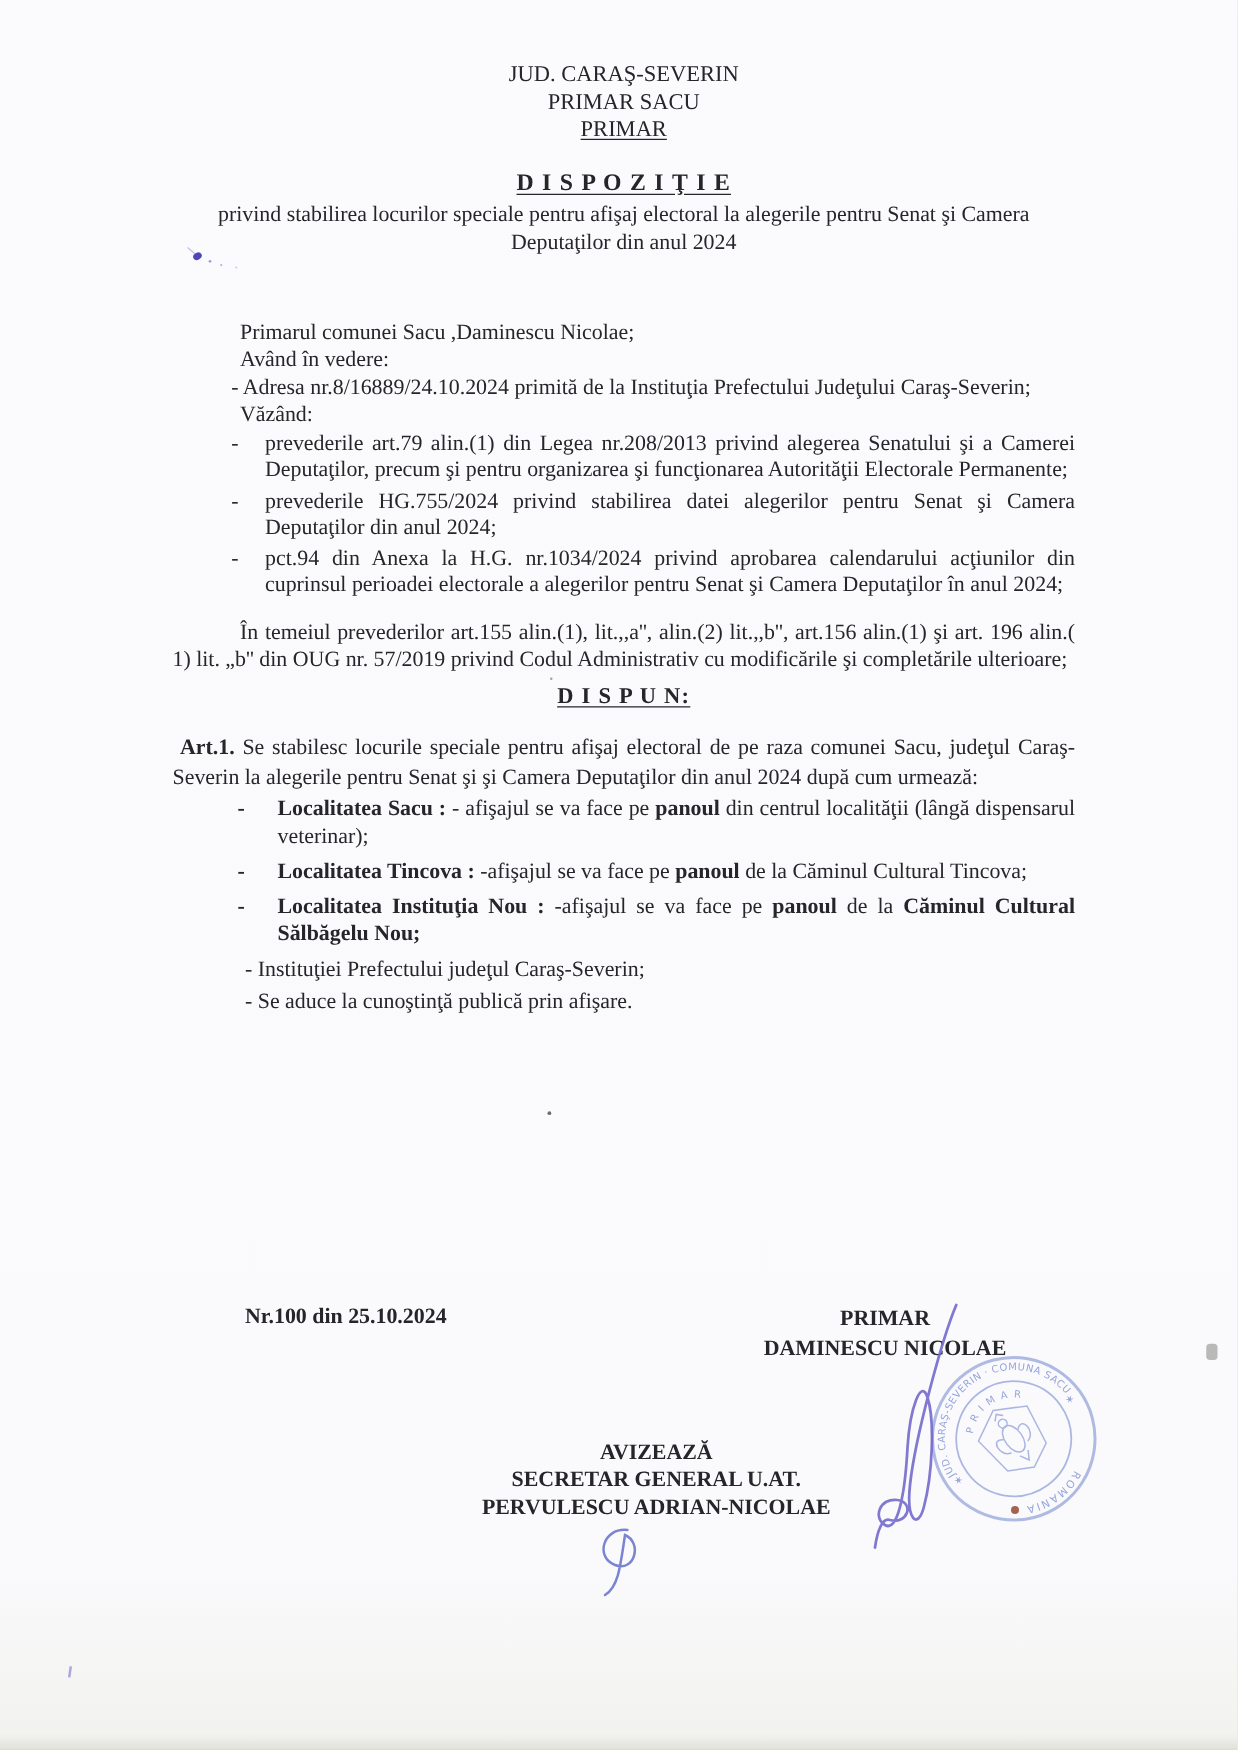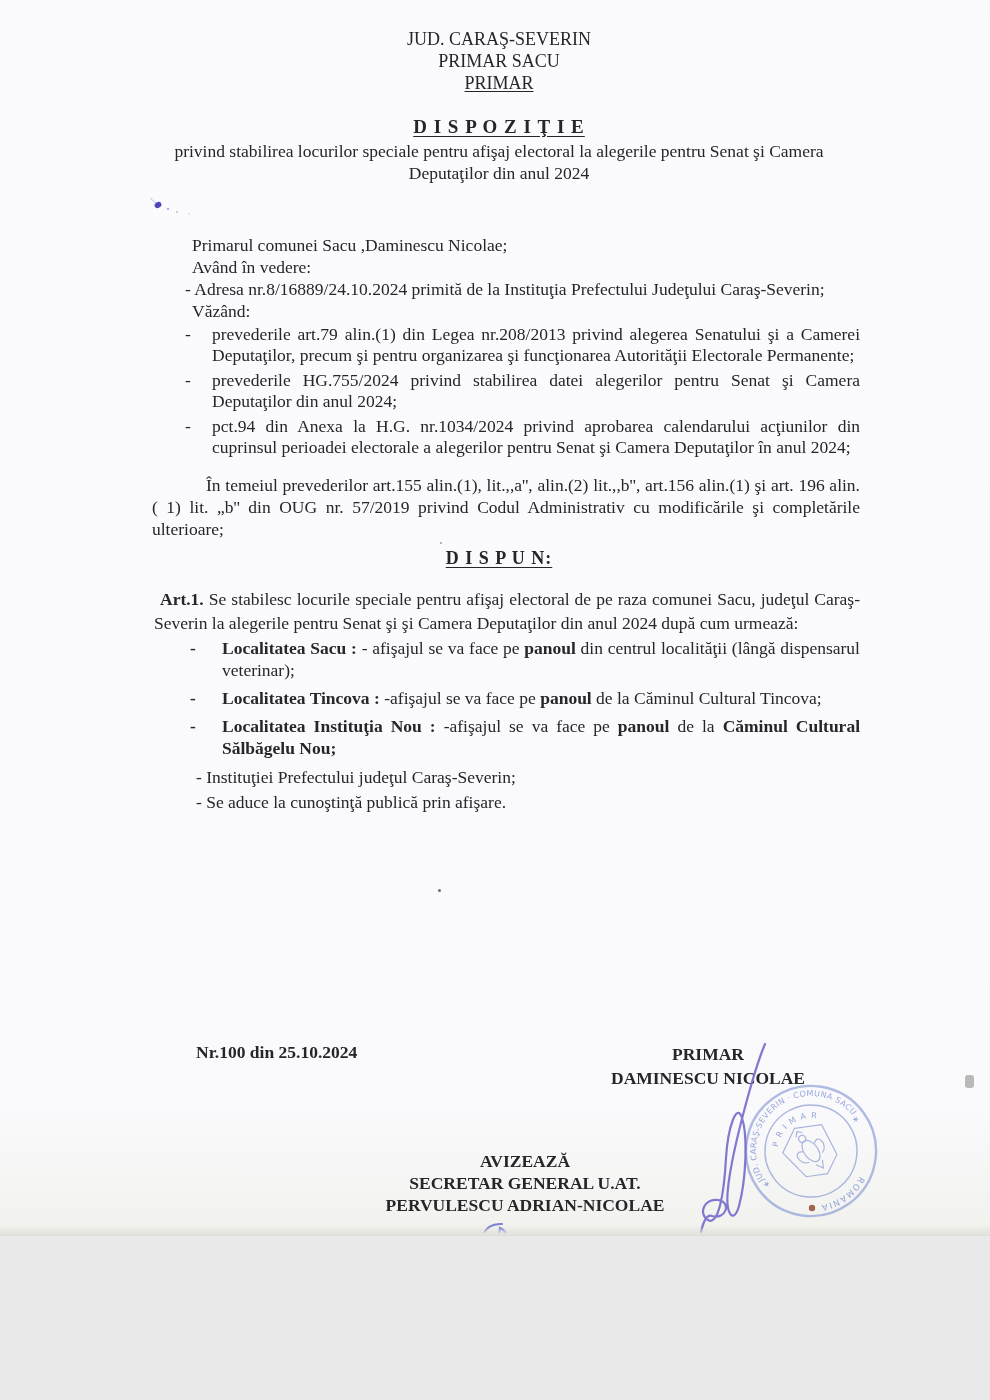--- a/index.html
+++ b/index.html
@@ -1,49 +1,49 @@
 <!DOCTYPE html>
 <html><head>
 <meta charset="utf-8">
 <style>
   html,body{margin:0;padding:0;background:#e9e9e9;}
   .page{
     position:relative;
-    width:990px;height:1236px;
+    width:990px;height:1400px;
     margin:0 auto;
     background:linear-gradient(180deg,#fbfbfd 0%,#fafafc 90%,#f2f2ef 99%,#e7e7e3 100%);
     box-sizing:border-box;
-    padding:28px 130px 0 138px;
+    padding:48px 130px 0 138px;
     font-family:"Liberation Serif","DejaVu Serif",serif;
     color:#26262a;
     overflow:hidden;
   }
   p{margin:0;}
   .doc-header{text-align:center;font-size:18px;line-height:22px;}
   .u{text-decoration:underline;text-underline-offset:2px;}
   .disp-title{
     margin:22px auto 2px auto;text-align:center;
     font-size:19px;font-weight:bold;letter-spacing:1px;
     text-decoration:underline;text-underline-offset:3px;
   }
   .subtitle{max-width:736px;margin:2px auto 0 auto;text-align:center;font-size:17.5px;line-height:22px;}
   .preamble{margin-top:50px;font-size:17.5px;line-height:22px;}
   .ind{text-indent:54px;}
   .adresa{text-indent:47px;text-align:justify;}
   .ref-list{list-style:none;margin:2px 0 0 0;padding:0;font-size:17.5px;line-height:21px;}
   .ref-list li{position:relative;padding-left:74px;text-align:justify;margin-bottom:4px;}
   .ref-list .marker{position:absolute;left:47px;top:0;}
-  .temei{margin-top:16px;text-indent:54px;text-align:justify;font-size:17.5px;line-height:22px;margin-left:14px;}
+  .temei{margin-top:16px;text-indent:54px;text-align:justify;font-size:17.5px;line-height:22px;}
   .dispun{
     margin:8px auto 0 auto;text-align:center;
     font-size:18px;font-weight:bold;letter-spacing:1px;
     text-decoration:underline;text-underline-offset:3px;
   }
   .art{font-size:17.5px;line-height:24px;text-align:justify;text-indent:6px;}
-  .art1{margin-top:18px;margin-left:16px;}
+  .art1{margin-top:18px;}
   .art2{margin-top:2px;line-height:25px;}
   .loc-list{list-style:none;margin:2px 0 0 0;padding:0;font-size:17.5px;line-height:22px;}
   .loc-list li{position:relative;padding-left:84px;text-align:justify;margin-bottom:6px;}
   .loc-list .marker{position:absolute;left:52px;top:0;font-weight:bold;}
   .sub-item{padding-left:58px;font-size:17.5px;line-height:25px;}
   b{font-weight:bold;}
   
   .nr-line{position:absolute;left:196px;top:1042px;font-size:17.5px;font-weight:bold;text-align:center;}
   .primar-block{position:absolute;left:598px;top:1042px;width:220px;text-align:center;font-size:17.5px;font-weight:bold;line-height:24px;}
   .avizeaza-block{position:absolute;left:353px;top:1150px;width:344px;text-align:center;font-size:17.5px;font-weight:bold;line-height:22px;}

